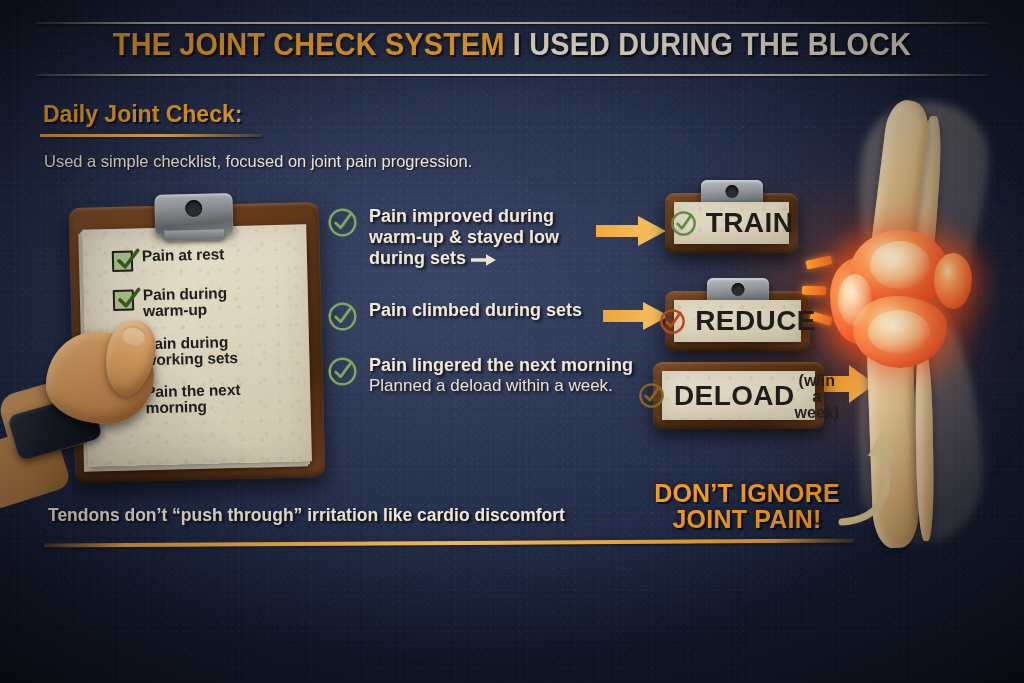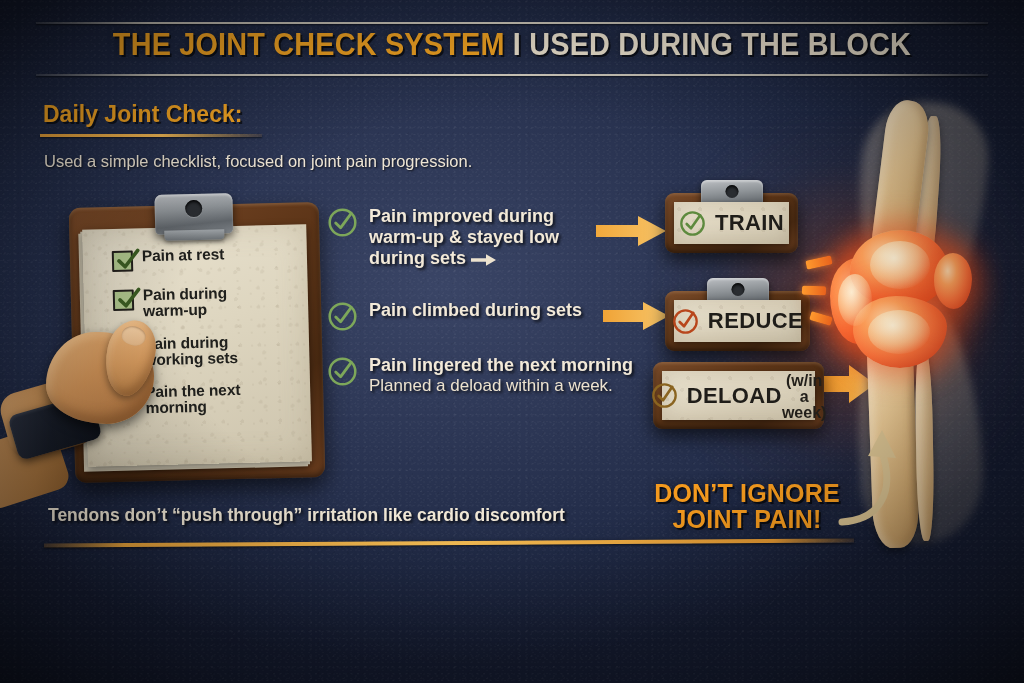--- a/index.html
+++ b/index.html
@@ -239,21 +239,21 @@
   .sign-paper::before {
     content:""; position:absolute; inset:0;
     background-image:
       radial-gradient(circle at 25% 35%, rgba(120,105,80,.10) 0 2px, transparent 2px),
       radial-gradient(circle at 70% 65%, rgba(120,105,80,.08) 0 2px, transparent 2px);
     background-size:21px 21px, 29px 29px;
   }
   .sign-inner { display:flex; align-items:center; position:relative; z-index:2; }
   .sign-icon { flex:0 0 auto; width:27px; height:27px; margin-right:9px; }
   .sign-label {
-    font-size:22px; font-weight:bold; color:#1f1d19; letter-spacing:.4px;
+    font-size:28px; font-weight:bold; color:#1f1d19; letter-spacing:.4px;
     line-height:1.0;
   }
   .sign-sub {
     font-size:16px; font-weight:bold; color:#221f1a; text-align:center;
     line-height:1.0; margin-top:3px;
   }
   .sign-clip {
     position:absolute; left:50%; top:-13px; transform:translateX(-50%);
     width:62px; height:32px;
     background:linear-gradient(175deg,#bcbfc3 0%, #8e9397 40%, #60656a 75%, #7e8388 100%);

